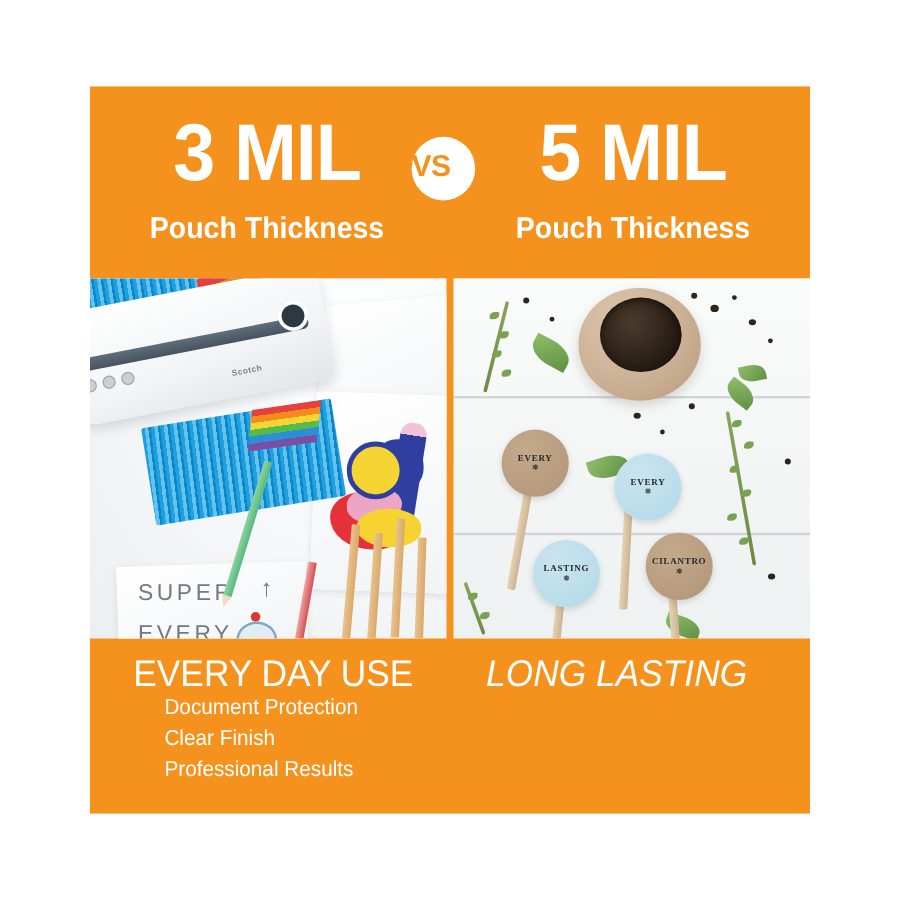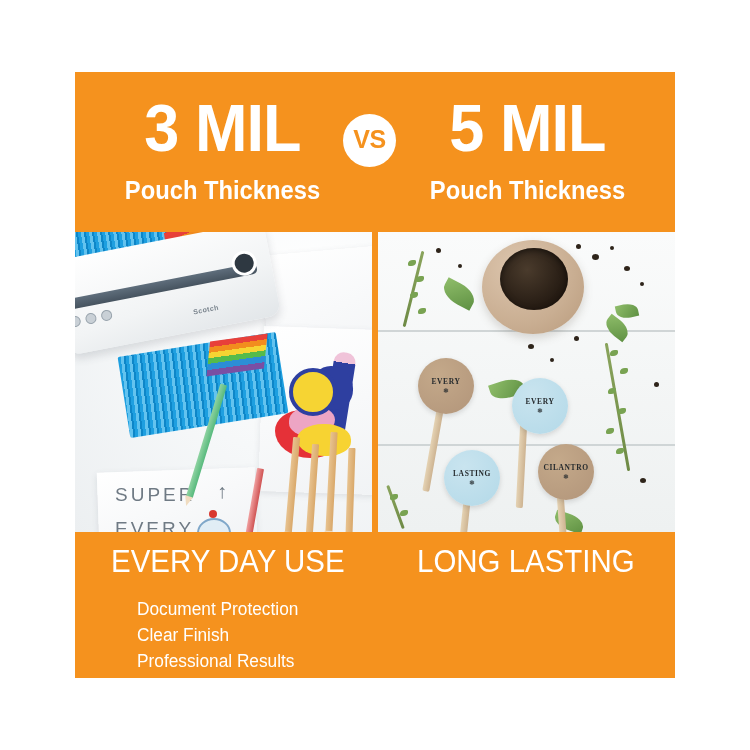--- a/index.html
+++ b/index.html
@@ -74,21 +74,20 @@
   #vs-badge {
     position: absolute;
     left: 268px;
     top: 42px;
     width: 53px;
     height: 53px;
     border-radius: 50%;
     background: #ffffff;
     display: flex;
     align-items: center;
-    justify-content: center;
   }
   #vs-badge .vs-text {
     font-family: "Liberation Sans Narrow", "Liberation Sans", sans-serif;
     font-weight: bold;
     font-size: 25px;
     color: #f5921e;
     letter-spacing: -0.5px;
     line-height: 1;
     padding-bottom: 2px;
   }
@@ -332,37 +331,37 @@
     left: 0; top: 460px;
     width: 512px;
     height: 146px;
   }
   .foot-col {
     position: absolute;
     top: 0;
     width: 290px;
   }
   .foot-col.left  { left: 10px; }
-  .foot-col.right { left: 316px; }
+  .foot-col.right { left: 304px; font-style: italic; }
 
   .foot-head {
     font-family: "Liberation Sans Narrow", "Liberation Sans", sans-serif;
     font-weight: 300;
     font-size: 31px;
     line-height: 1;
     color: #ffffff;
     margin-top: 14px;
     margin-left: 26px;
     white-space: nowrap;
     transform: scaleX(0.95);
     transform-origin: left center;
   }
   .foot-list {
     list-style: none;
-    margin: 20px 0 0 0;
+    margin: 0 0 0 0;
     padding: 0 0 0 52px;
   }
   .foot-list li {
     font-family: "Liberation Sans Narrow", "Liberation Sans", sans-serif;
     font-size: 18px;
     color: #ffffff;
     line-height: 1.44;
     white-space: nowrap;
     transform: scaleX(0.96);
     transform-origin: left center;

